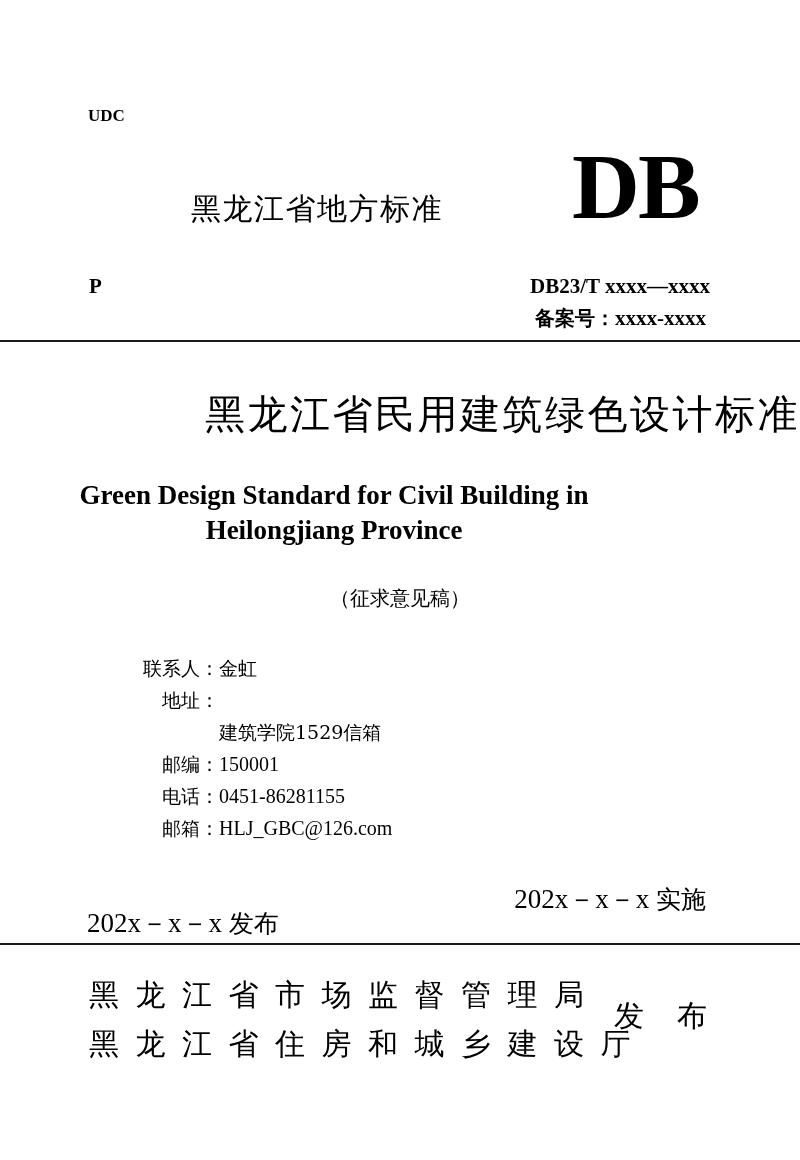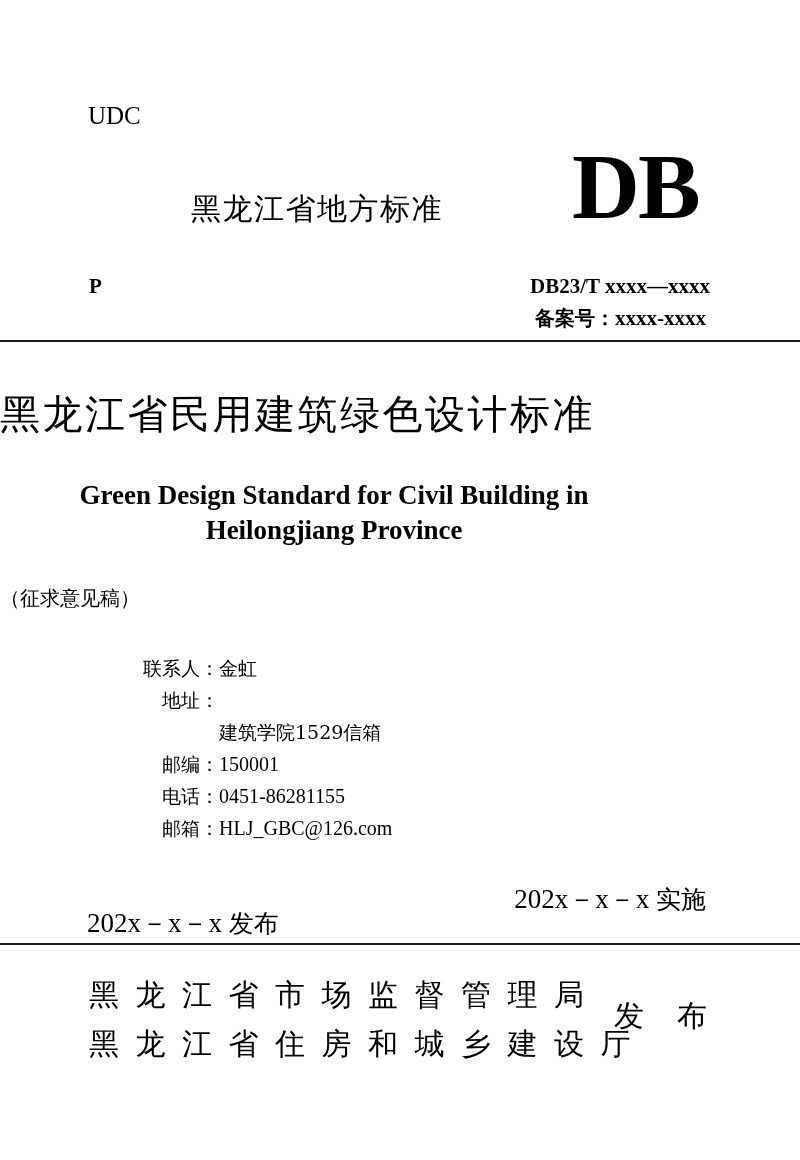--- a/index.html
+++ b/index.html
@@ -12,21 +12,21 @@
       height: 1160px;
       position: relative;
       overflow: hidden;
       color: #000000;
       font-family: "Liberation Serif", "DejaVu Serif", serif;
     }
     .abs { position: absolute; white-space: nowrap; }
 
     .udc {
       left: 88px; top: 104px;
-      font-size: 25px; font-weight: normal;
+      font-size: 17px; font-weight: bold;
       line-height: 24px;
     }
     .local-std {
       left: 191px; top: 190px;
       font-family: "DejaVu Sans", "Liberation Sans", sans-serif;
       font-size: 30px;
       line-height: 38px;
       letter-spacing: 1.5px;
     }
     .db-mark {
@@ -62,37 +62,38 @@
       position: absolute;
       left: 0; width: 800px;
       height: 2px;
       background: #1a1a1a;
     }
     .rule-top { top: 340px; }
     .rule-bottom { top: 943px; }
 
     .title-cn {
       left: 0; width: 800px; top: 388px;
-      text-align: left;
+      text-align: right;
       font-family: "DejaVu Sans", "Liberation Sans", sans-serif;
       font-size: 40px;
       line-height: 52px;
       letter-spacing: 2.5px;
     }
     .title-en {
       left: 0; width: 668px; top: 478px;
       text-align: center;
       font-size: 27px; font-weight: bold;
       line-height: 35px;
       white-space: normal;
     }
     .title-en div { white-space: nowrap; }
 
     .draft {
       left: 0; width: 800px; top: 584px;
+      text-align: center;
       font-family: "DejaVu Serif", "Liberation Serif", serif;
       font-size: 20px;
       line-height: 28px;
     }
 
     .contact {
       left: 130px; top: 652px;
       font-family: "DejaVu Serif", "Liberation Serif", serif;
       font-size: 19px;
       line-height: 32px;

